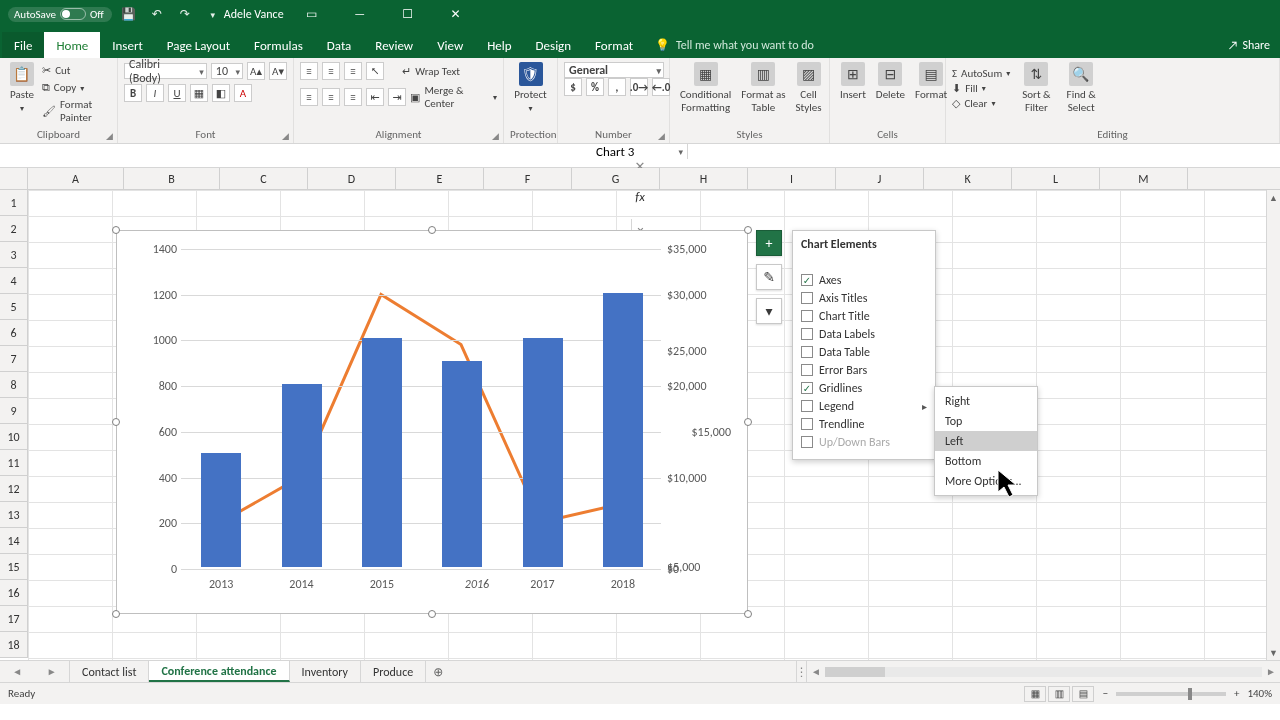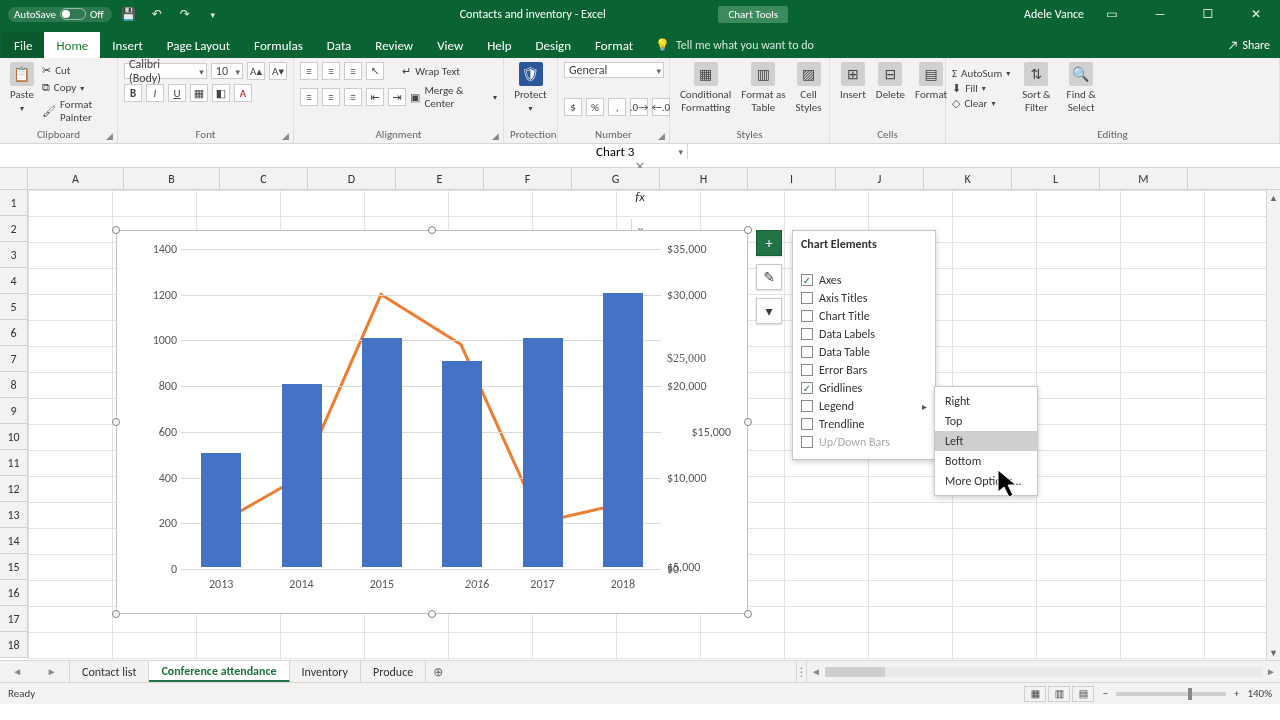--- a/index.html
+++ b/index.html
@@ -112,24 +112,20 @@
     <div class="autosave">
       <span>AutoSave</span>
       <span class="toggle"></span>
       <span>Off</span>
     </div>
     <div class="qat-btn">💾</div>
     <div class="qat-btn">↶</div>
     <div class="qat-btn">↷</div>
     <div class="qat-btn" style="font-size:9px;">▾</div>
   </div>
-  <div class="center">
-    <span>Contacts and inventory  -  Excel</span>
-    <span class="pill">Chart Tools</span>
-  </div>
   <div class="right">
     <span>Adele Vance</span>
     <div class="win-btn">▭</div>
     <div class="win-btn">—</div>
     <div class="win-btn">☐</div>
     <div class="win-btn">✕</div>
   </div>
 </div>
 
 <div class="ribtabs">
@@ -239,21 +235,21 @@
   <div class="group" style="width:54px;">
     <div class="grow">
       <div class="big-icon" style="background:#2b579a;color:#fff;">🛡</div>
       <span>Protect</span>
       <span style="font-size:8px;">▾</span>
     </div>
     <div class="group-label"><span>Protection</span></div>
   </div>
 
   <div class="group" style="width:112px;">
-    <div class="vstack" style="gap:20px;">
+    <div class="vstack" style="gap:0;font-weight:bold;">
       <div class="combo" style="width:100px;">
           <span>General</span>
         </div>
       <div class="hstack">
         <div class="btn-s">$</div>
         <div class="btn-s">%</div>
         <div class="btn-s">,</div>
         <div class="btn-s">.0→</div>
         <div class="btn-s">←.0</div>
       </div>
@@ -412,21 +408,21 @@
           <div class="yleft-lbl" style="top: 228.571px;">400</div>
           <div class="yright-lbl" style="top: 228.571px;">$10,000</div>
           <div class="grid-h" style="top: 182.857px;"></div>
           <div class="yleft-lbl" style="top: 182.857px;">600</div>
           <div class="yright-lbl" style="top: 182.857px; text-align: right;">$15,000</div>
           <div class="grid-h" style="top: 137.143px;"></div>
           <div class="yleft-lbl" style="top: 137.143px;">800</div>
           <div class="yright-lbl" style="top: 137.143px;">$20,000</div>
           <div class="grid-h" style="top: 91.4286px;"></div>
           <div class="yleft-lbl" style="top: 91.4286px;">1000</div>
-          <div class="yright-lbl" style="top: 109px; font-family: Liberation Serif, serif;">$25,000</div>
+          <div class="yright-lbl" style="top: 102px;">$25,000</div>
           <div class="grid-h" style="top: 45.7143px;"></div>
           <div class="yleft-lbl" style="top: 45.7143px;">1200</div>
           <div class="yright-lbl" style="top: 45.7143px;">$30,000</div>
           <div class="grid-h" style="top: 0px;"></div>
           <div class="yleft-lbl" style="top: 0px;">1400</div>
           <div class="yright-lbl" style="top: 0px;">$35,000</div>
           <div class="bar" style="left: 20.1667px; height: 114.286px;"></div>
           <div class="xcat" style="left: 40.1667px;">2013</div>
           <div class="bar" style="left: 100.5px; height: 182.857px;"></div>
           <div class="xcat" style="left: 120.5px;">2014</div>

